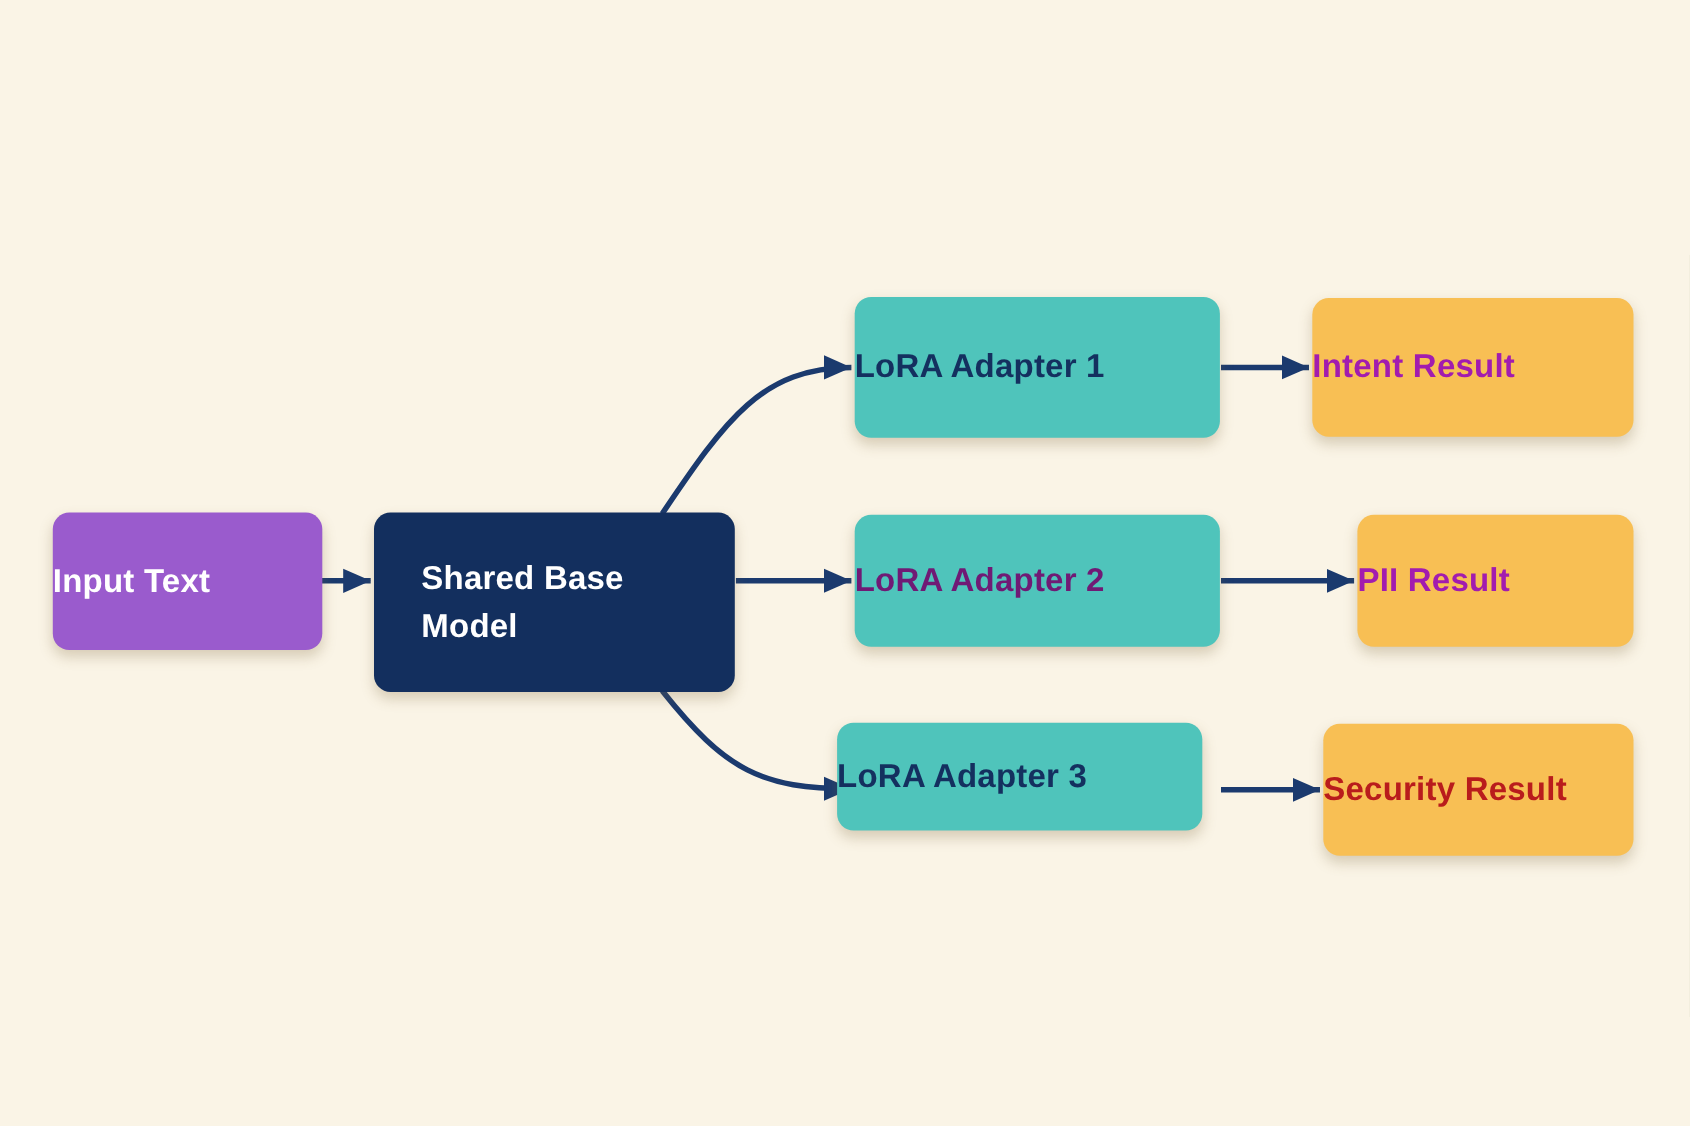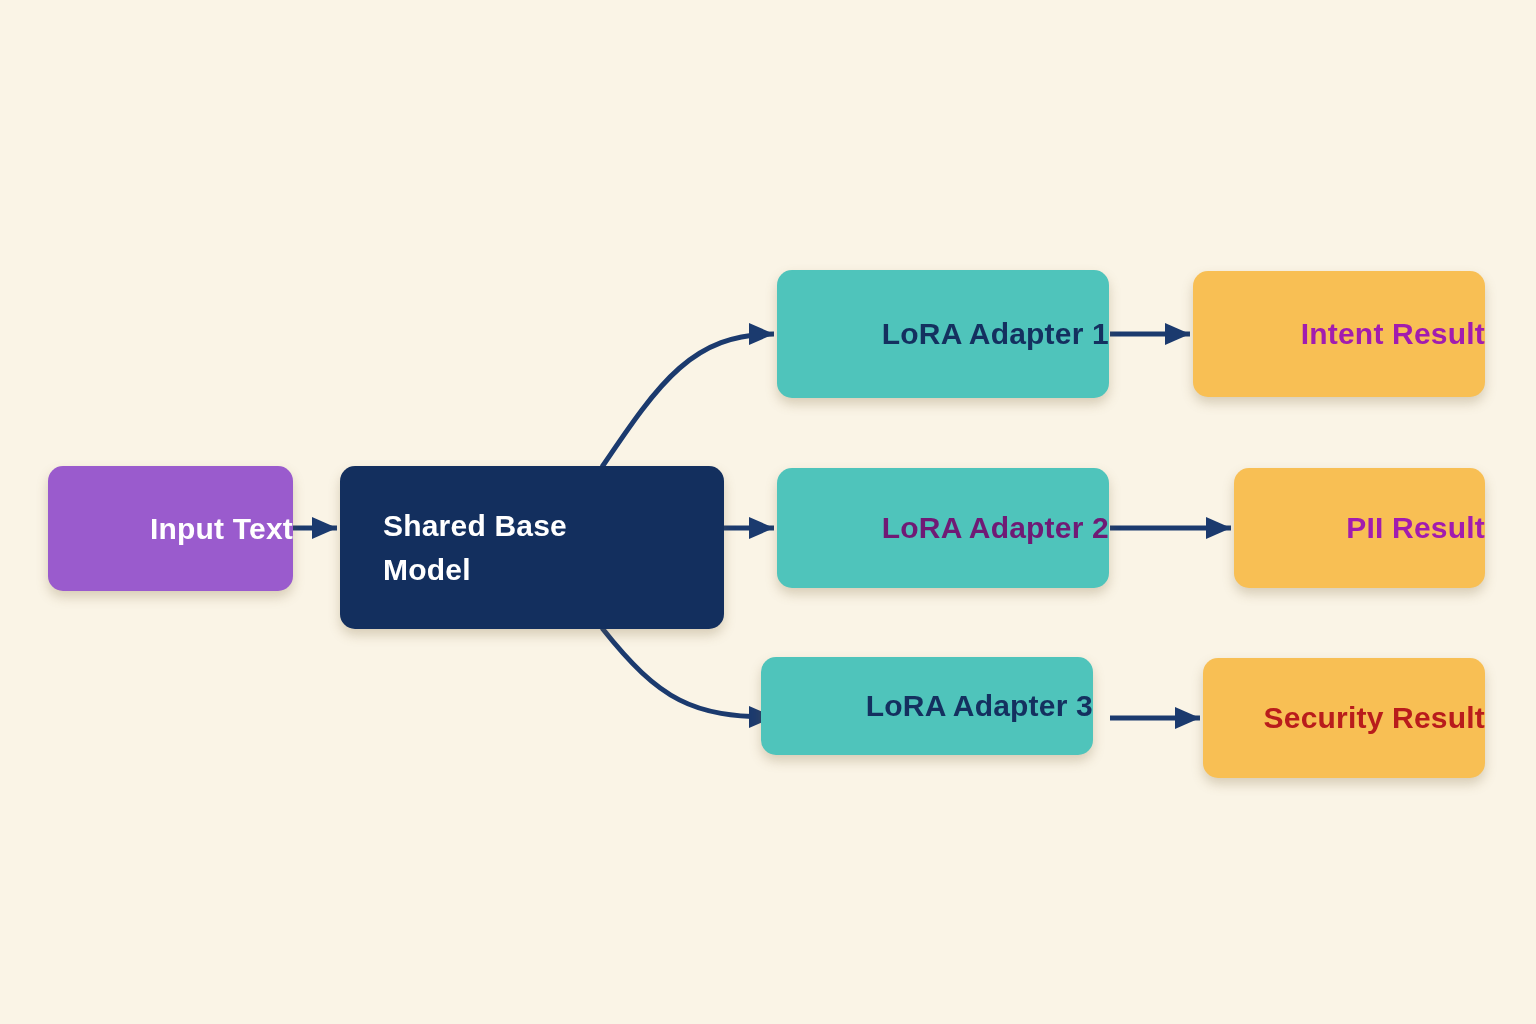--- a/index.html
+++ b/index.html
@@ -20,34 +20,33 @@
     top: 0;
     width: 1536px;
     height: 1024px;
     pointer-events: none;
   }
   .node {
     position: absolute;
     border-radius: 15px;
     display: flex;
     align-items: center;
-    justify-content: flex-end;
+    justify-content: flex-start;
     text-align: center;
     font-weight: 700;
     font-size: 30px;
     letter-spacing: 0.2px;
     box-shadow: 0 6px 12px rgba(124, 104, 60, 0.28);
     box-sizing: border-box;
-    padding-left: 40px;
   }
   .node-label {
     line-height: 1.45;
   }
   #node-input-text       { left: 48px;   top: 466px; width: 245px; height: 125px; }
-  #node-shared-base-model{ left: 340px;  top: 466px; width: 384px; height: 163px;
+  #node-shared-base-model{ left: 340px;  top: 466px; width: 328px; height: 163px;
                            justify-content: flex-start; text-align: left;
                            padding-left: 43px; padding-right: 92px; }
   #node-lora-adapter-1   { left: 777px;  top: 270px; width: 332px; height: 128px; }
   #node-lora-adapter-2   { left: 777px;  top: 468px; width: 332px; height: 120px; }
   #node-lora-adapter-3   { left: 761px;  top: 657px; width: 332px; height: 98px; }
   #node-intent-result    { left: 1193px; top: 271px; width: 292px; height: 126px; }
   #node-pii-result       { left: 1234px; top: 468px; width: 251px; height: 120px; }
   #node-security-result  { left: 1203px; top: 658px; width: 282px; height: 120px; }
   .edge {
     fill: none;

